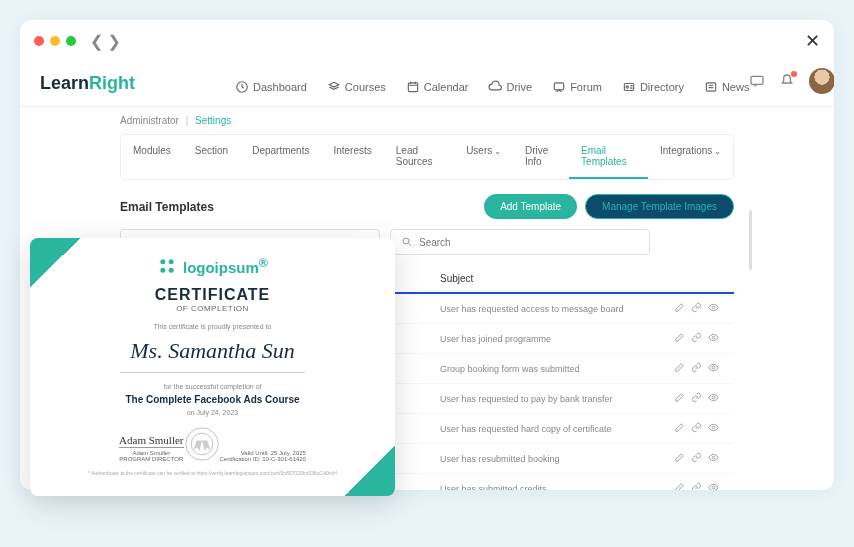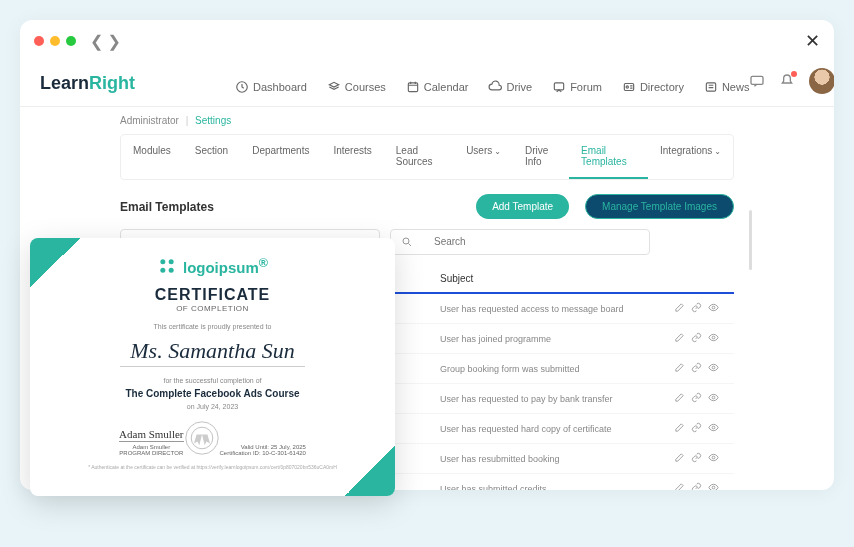--- a/index.html
+++ b/index.html
@@ -29,28 +29,28 @@
 .breadcrumb .admin { color: #888; }
 .breadcrumb .sep { color: #ccc; margin: 0 4px; }
 .breadcrumb .current { color: #2ab5a0; }
 .content { padding: 0 100px; }
 .tabs { display: flex; border: 1px solid #eee; border-radius: 4px; font-size: 10px; }
 .tab { padding: 10px 12px; color: #666; cursor: pointer; border-bottom: 2px solid transparent; }
 .tab.active { color: #2ab5a0; border-bottom-color: #2ab5a0; }
 .tab-chev { font-size: 8px; margin-left: 2px; }
 .section-header { display: flex; align-items: center; padding: 14px 0 10px; }
 .section-title { font-size: 12px; font-weight: 600; color: #333; }
-.section-actions { margin-left: auto; display: flex; gap: 16px; }
+.section-actions { margin-left: auto; display: flex; gap: 8px; }
 .btn { font-size: 10px; padding: 6px 16px; border-radius: 14px; cursor: pointer; border: none; }
 .btn-primary { background: #2ab5a0; color: #fff; }
 .btn-outline { background: #0c4a6e; color: #2ab5a0; border: 1px solid #2ab5a0; }
 .filters { display: flex; gap: 10px; margin-bottom: 10px; }
 .select-filter { flex: 1; max-width: 260px; border: 1px solid #e0e0e0; border-radius: 4px; padding: 6px 10px; font-size: 10px; color: #999; display: flex; align-items: center; cursor: pointer; }
 .select-filter .chev-down { margin-left: auto; font-size: 8px; }
-.search-box { width: 260px; border: 1px solid #e0e0e0; border-radius: 4px; padding: 6px 10px; font-size: 10px; color: #999; display: flex; align-items: flex-start; gap: 21px; }
+.search-box { width: 260px; border: 1px solid #e0e0e0; border-radius: 4px; padding: 6px 10px; font-size: 10px; color: #999; display: flex; align-items: center; gap: 6px; }
 .search-box input { border: none; outline: none; font-size: 10px; flex: 1; }
 .table { width: 100%; }
 .thead { display: flex; padding: 8px 0; font-size: 10px; font-weight: 400; color: #333; border-bottom: 2px solid #1d4ed8; }
 .col-section { width: 60px; }
 .col-name { width: 100px; }
 .col-desc { width: 160px; }
 .col-subj { flex: 1; }
 .col-actions { width: 60px; }
 .trow { display: flex; padding: 8px 0; font-size: 9px; color: #888; border-bottom: 1px solid #f5f5f5; align-items: center; }
 .row-actions { display: flex; gap: 6px; color: #999; }
@@ -62,21 +62,21 @@
 .cert-corner-tl { position: absolute; top: 0; left: 0; width: 50px; height: 50px; background: linear-gradient(135deg, #2ab5a0 50%, transparent 50%); }
 .cert-corner-br { position: absolute; bottom: 0; right: 0; width: 50px; height: 50px; background: linear-gradient(315deg, #2ab5a0 50%, transparent 50%); }
 .cert-inner { padding: 18px 26px; text-align: center; position: relative; }
 .cert-logo { display: flex; align-items: center; justify-content: center; gap: 6px; margin-bottom: 10px; }
 .cert-logo-icon { width: 20px; height: 20px; }
 .cert-logo-icon svg { width: 100%; height: 100%; }
 .cert-logo-text { font-size: 15px; font-weight: 700; color: #2ab5a0; }
 .cert-title { font-size: 16px; font-weight: 700; letter-spacing: 1px; color: #1a2b3c; }
 .cert-sub { font-size: 8px; color: #666; letter-spacing: 0.5px; margin-bottom: 10px; }
 .cert-present { font-size: 7px; color: #888; margin-bottom: 8px; }
-.cert-name { font-family: 'Brush Script MT', cursive; font-size: 22px; font-style: italic; color: #1a2b3c; border-bottom: 1px solid #ccc; display: inline-block; padding: 0 10px 2px; margin-bottom: 10px; }
+.cert-name { font-family: 'Brush Script MT', cursive; font-size: 22px; font-style: italic; color: #1a2b3c; border-bottom: 1px solid #ccc; display: inline-block; padding: 0 10px 8px; margin-bottom: 10px; }
 .cert-for { font-size: 7px; color: #888; margin-bottom: 4px; }
 .cert-course { font-size: 10px; font-weight: 600; color: #1a2b3c; margin-bottom: 4px; }
 .cert-date { font-size: 7px; color: #888; margin-bottom: 10px; }
 .cert-footer { display: flex; justify-content: center; align-items: flex-end; }
 .cert-sig { text-align: center; font-size: 6px; color: #666; }
 .cert-sig-name { font-family: cursive; font-size: 11px; color: #333; border-bottom: 1px solid #999; padding-bottom: 1px; margin-bottom: 2px; display: inline-block; }
 .cert-seal { width: 36px; height: 36px; }
 .cert-seal svg { width: 100%; height: 100%; }
 .cert-valid { text-align: right; font-size: 6px; color: #666; }
 .cert-auth { font-size: 5px; color: #aaa; margin-top: 8px; }

